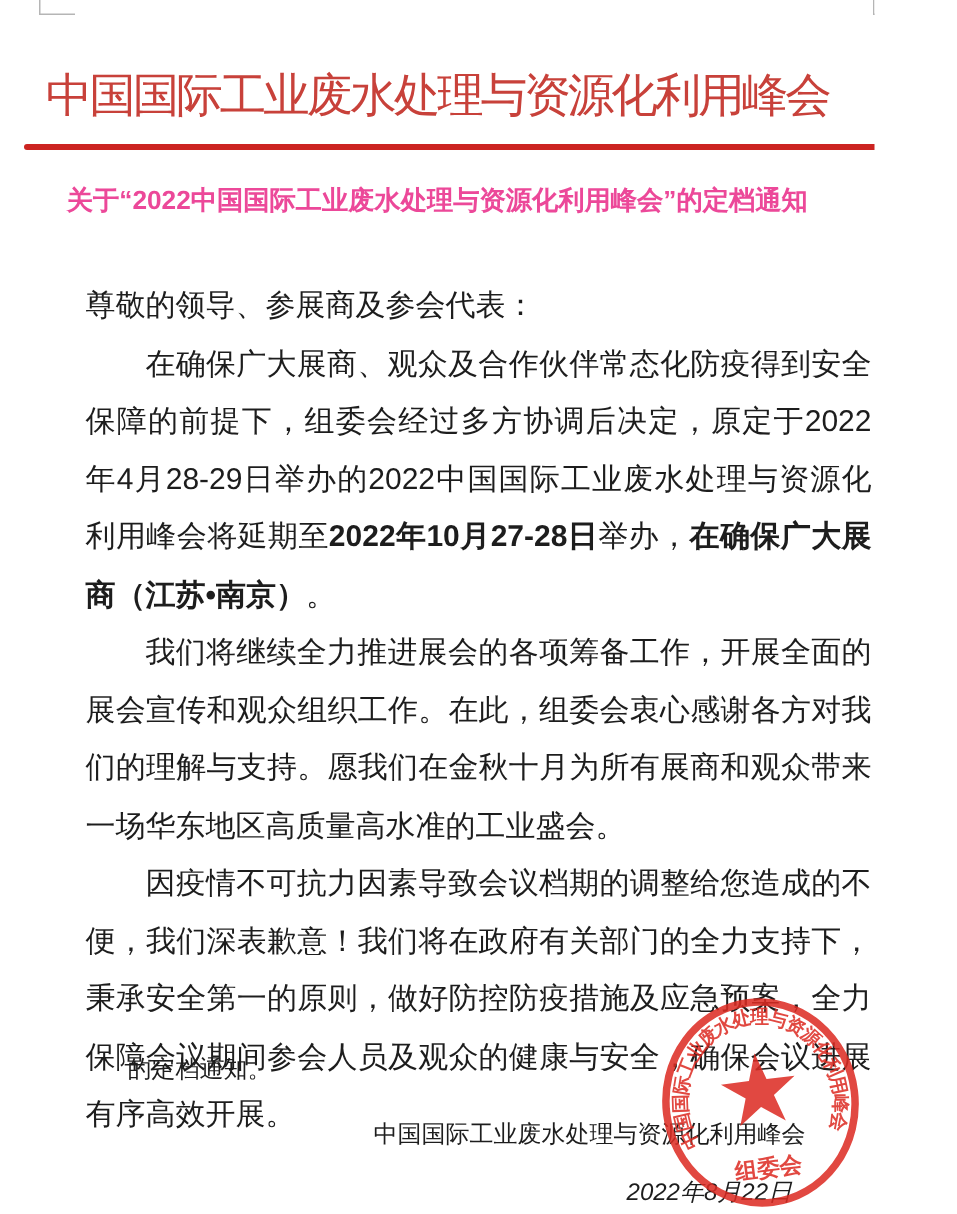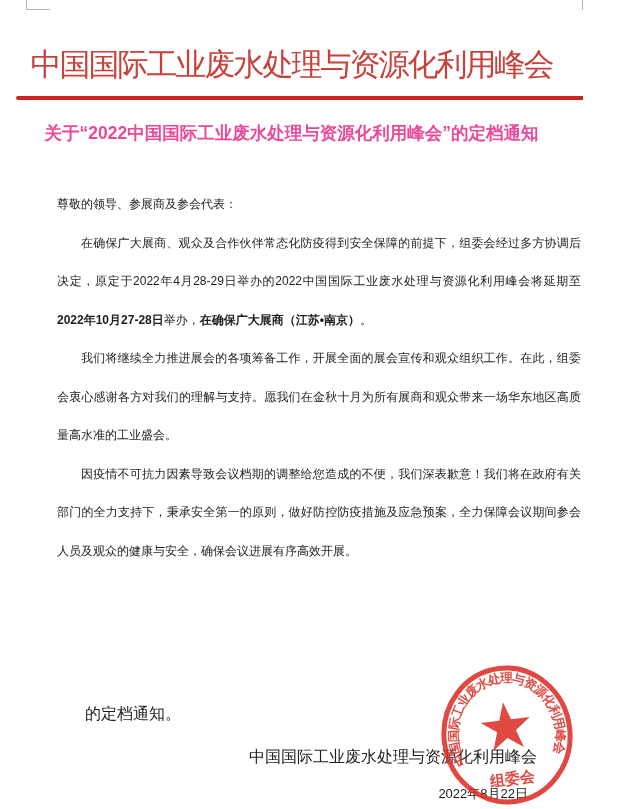--- a/index.html
+++ b/index.html
@@ -62,21 +62,21 @@
     line-height: 1.2;
     color: #ec4899;
     white-space: nowrap;
   }
 
   .body-text {
     position: absolute;
     top: 185px;
     left: 57px;
     width: 524px;
-    font-size: 12px;
+    font-size: 20px;
     line-height: 38.5px;
     text-align: justify;
   }
   .body-text p { margin: 0; }
   .salutation { text-indent: 0; }
   .para { text-indent: 2em; }
   .para .bold { font-weight: 700; margin-top: 13px; }
 
   .closing {
     position: absolute;
@@ -93,23 +93,24 @@
     margin: 0;
     font-size: 16px;
     line-height: 1.3;
     z-index: 1;
   }
   .date {
     position: absolute;
     top: 786px;
     right: 55px;
     margin: 0;
-    font-size: 13px;
+    font-size: 16px;
     line-height: 1.3;
     z-index: 1;
+    font-style: italic;
   }
 
   .seal {
     position: absolute;
     left: 432px;
     top: 660px;
     width: 150px;
     height: 150px;
     z-index: 2;
     opacity: 0.86;

